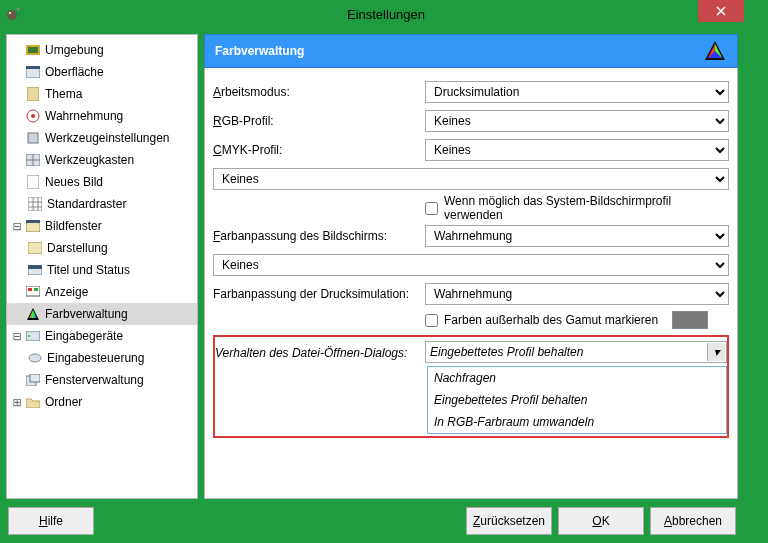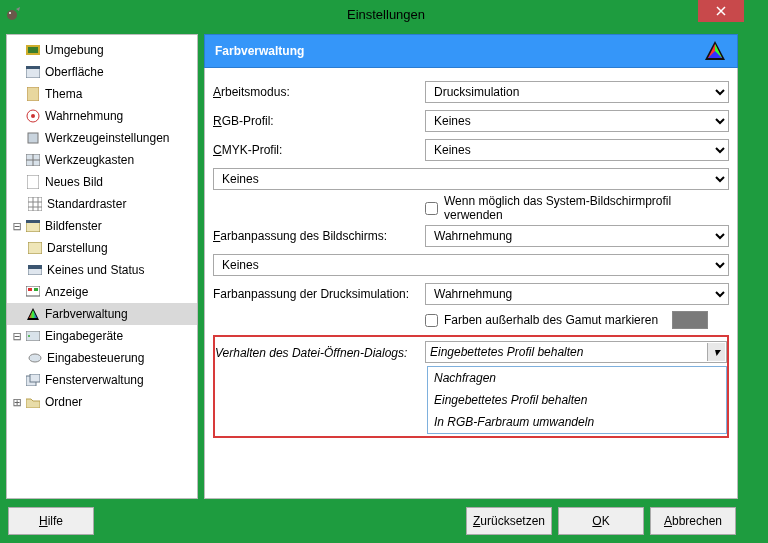--- a/index.html
+++ b/index.html
@@ -161,21 +161,21 @@
             </span>
             <span class="label">Darstellung</span>
           </div>
         <div class="tree-item indent1">
             <span class="ticon">
               <svg width="14" height="10">
                 <rect width="14" height="10" fill="#dfe6ee" stroke="#6a7a8a"></rect>
                 <rect width="14" height="4" fill="#3b5570"></rect>
               </svg>
             </span>
-            <span class="label">Keines und Status</span>
+            <span class="label">Titel und Status</span>
           </div>
         <div class="tree-item">
             <span class="expander"></span>
             <span class="ticon">
               <svg width="14" height="12">
                 <rect width="14" height="10" fill="#fff" stroke="#555"></rect>
                 <rect x="2" y="2" width="4" height="3" fill="#d33"></rect>
                 <rect x="8" y="2" width="4" height="3" fill="#3a3"></rect>
               </svg>
             </span>

